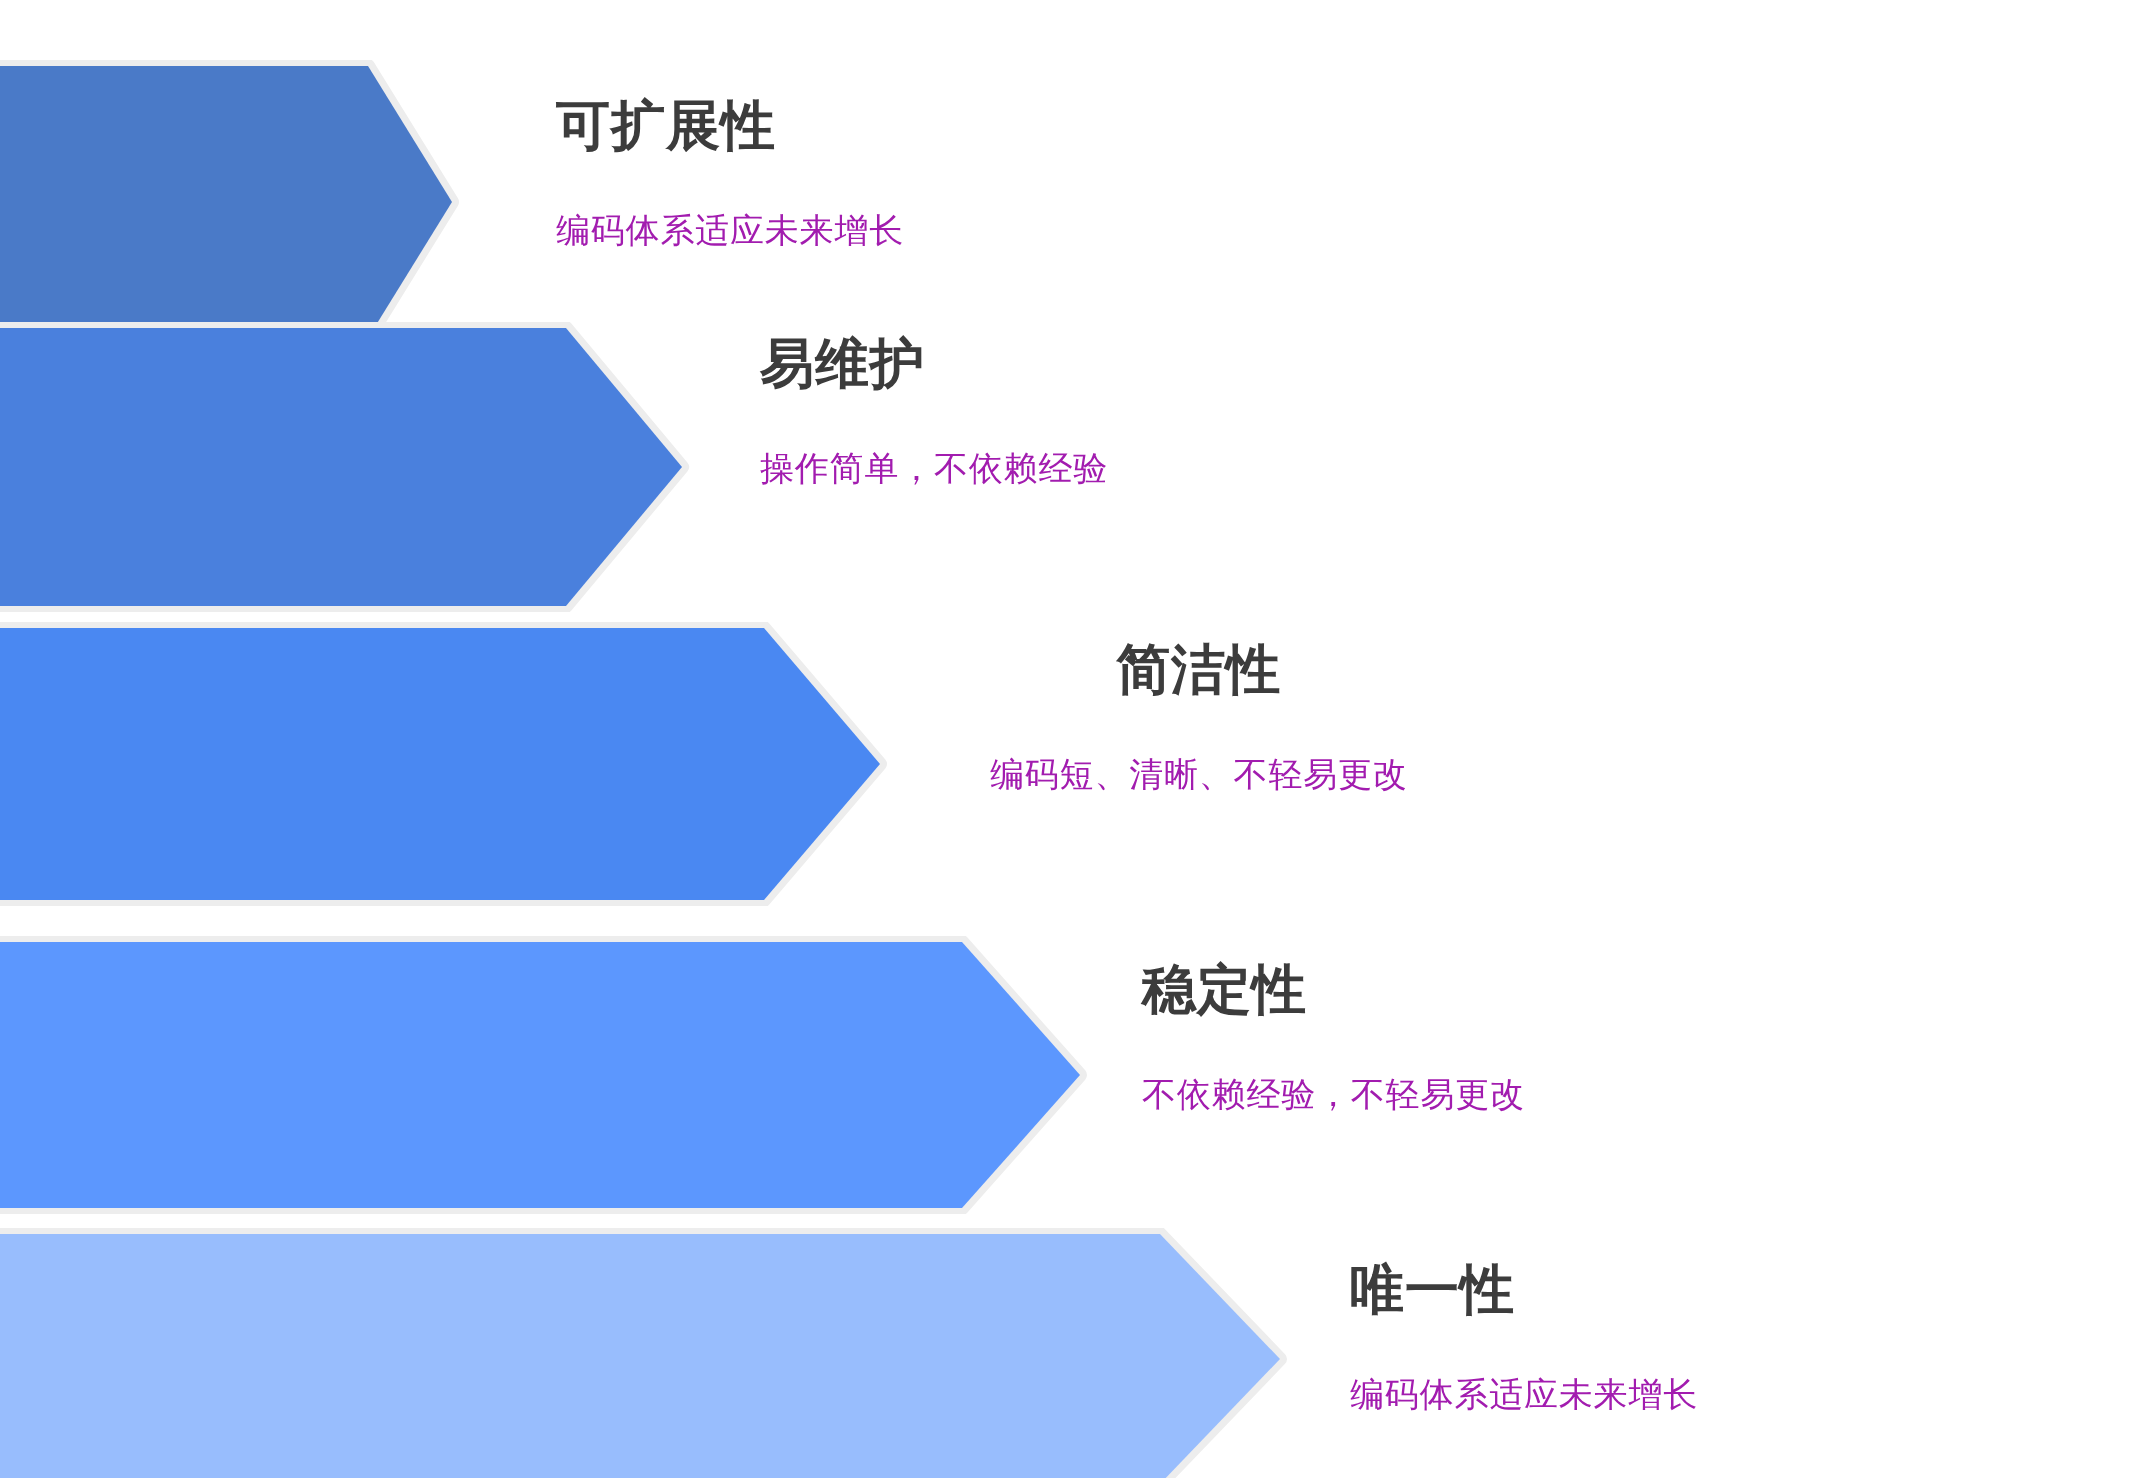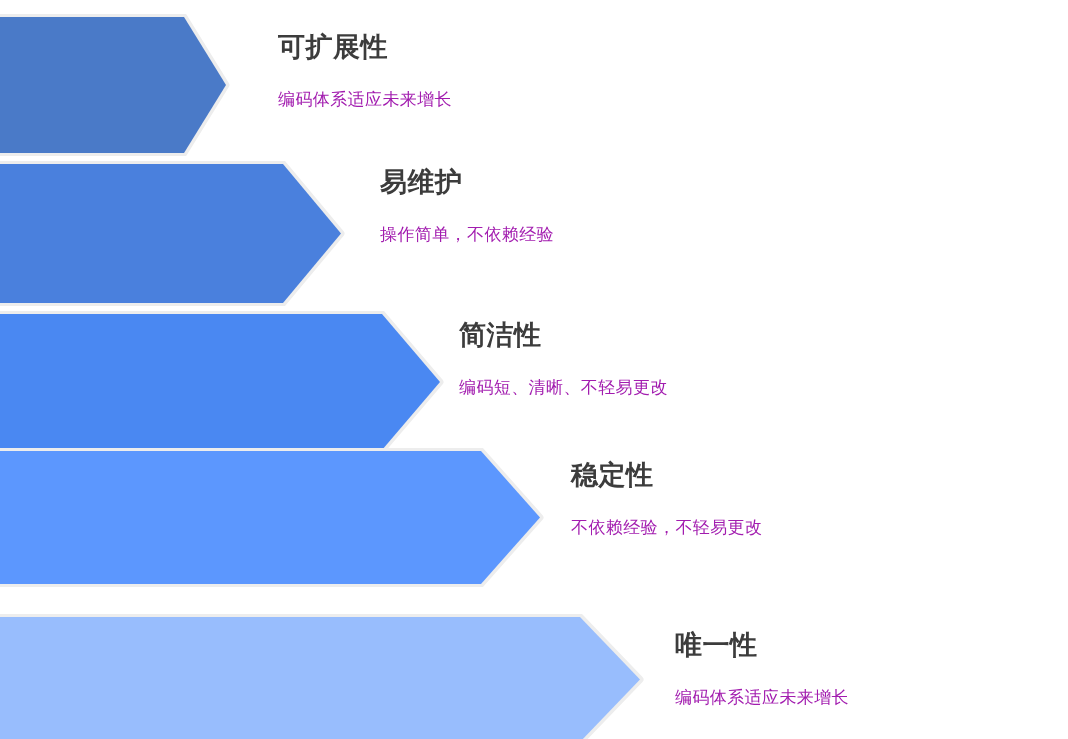--- a/index.html
+++ b/index.html
@@ -44,21 +44,21 @@
     color: #a21caf;
     letter-spacing: 0.4px;
     line-height: 1.3;
     margin-top: 26px;
   }
 </style>
 </head>
 <body>
 
 <div id="stage">
-    <div class="row" style="top: 14px; height: 142px; width: 1068px;">
+    <div class="row" style="top: 30px; height: 142px; width: 1068px;">
       <div class="chev-wrap">
         <svg width="234" height="142" viewBox="0 0 234 142">
           <polygon points="-20,3 184,3 226,71 184,139 -20,139" fill="none" stroke="#ededed" stroke-width="7" stroke-linejoin="round"></polygon>
           <polygon points="-20,3 184,3 226,71 184,139 -20,139" fill="#4a7ac8"></polygon>
         </svg>
       </div>
       <div class="text-block" style="left: 278px; top: 18px;">
         <div class="row-title">可扩展性</div>
         <div class="row-desc">编码体系适应未来增长</div>
       </div>
@@ -75,26 +75,26 @@
         <div class="row-desc">操作简单，不依赖经验</div>
       </div>
     </div>
     <div class="row" style="top: 311px; height: 142px; width: 1068px;">
       <div class="chev-wrap">
         <svg width="448" height="142" viewBox="0 0 448 142">
           <polygon points="-20,3 382,3 440,71 382,139 -20,139" fill="none" stroke="#ededed" stroke-width="7" stroke-linejoin="round"></polygon>
           <polygon points="-20,3 382,3 440,71 382,139 -20,139" fill="#4a88f2"></polygon>
         </svg>
       </div>
-      <div class="text-block" style="left: 459px; top: 9px;">
+      <div class="text-block" style="left: 495px; top: 9px; text-align: center;">
         <div class="row-title">简洁性</div>
         <div class="row-desc">编码短、清晰、不轻易更改</div>
       </div>
     </div>
-    <div class="row" style="top: 448px; height: 139px; width: 1068px;">
+    <div class="row" style="top: 468px; height: 139px; width: 1068px;">
       <div class="chev-wrap">
         <svg width="548" height="139" viewBox="0 0 548 139">
           <polygon points="-20,3 481,3 540,69.5 481,136 -20,136" fill="none" stroke="#ededed" stroke-width="7" stroke-linejoin="round"></polygon>
           <polygon points="-20,3 481,3 540,69.5 481,136 -20,136" fill="#5c97fe"></polygon>
         </svg>
       </div>
       <div class="text-block" style="left: 571px; top: 12px;">
         <div class="row-title">稳定性</div>
         <div class="row-desc">不依赖经验，不轻易更改</div>
       </div>

